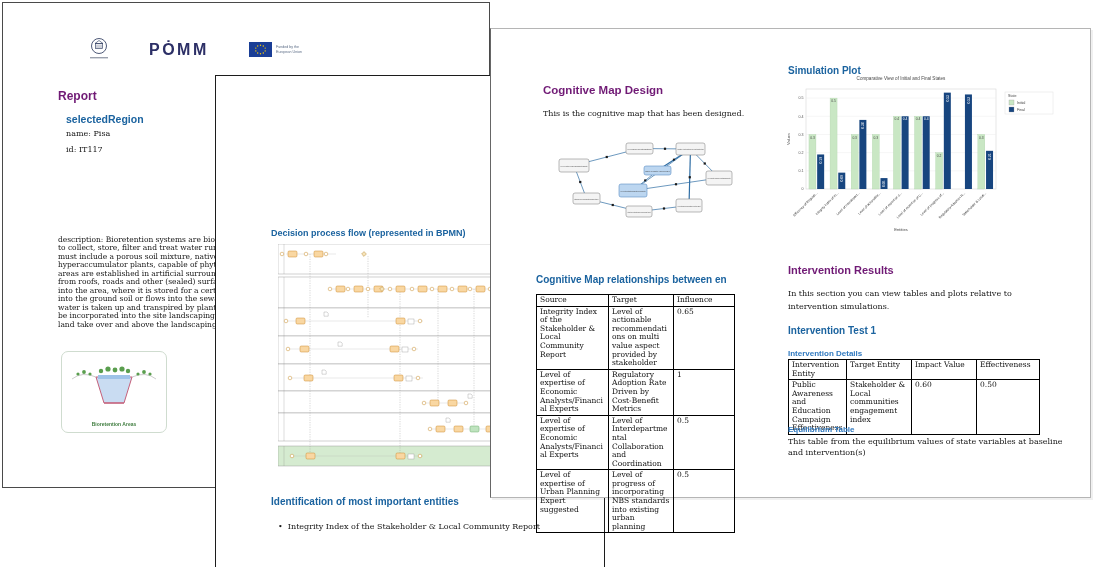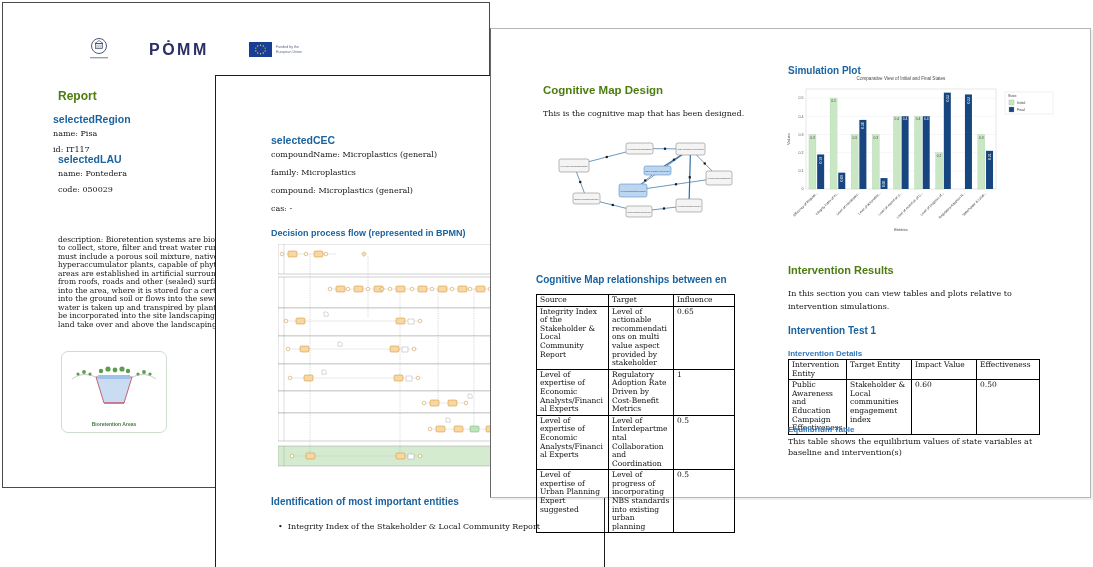--- a/index.html
+++ b/index.html
@@ -3,21 +3,21 @@
 <meta charset="utf-8">
 <style>
   *{margin:0;padding:0;box-sizing:border-box}
   html,body{width:1093px;height:567px;background:#fff;overflow:hidden;position:relative;
     font-family:"DejaVu Serif",serif;}
   .page{position:absolute;background:#fff}
   #page-left{left:2px;top:2px;width:488px;height:486px;border:1px solid #4a4a4a;z-index:1}
   #page-mid{left:215px;top:75px;width:390px;height:520px;border:1px solid #1c1c1c;z-index:2}
   #page-right{left:490px;top:28px;width:601px;height:470px;border:1px solid #b5b5b5;border-left:1px solid #666;z-index:3;box-shadow:2px 2px 0 rgba(0,0,0,0.06)}
   .abs{position:absolute}
-  .h-main{font-family:"Liberation Sans",sans-serif;font-weight:bold;font-size:12px;color:#4d7c0f}
+  .h-main{font-family:"Liberation Sans",sans-serif;font-weight:bold;font-size:12px;color:#701a75}
   .h-sec{font-family:"Liberation Sans",sans-serif;font-weight:bold;font-size:10.5px;color:#1b639f}
   .h-sub{font-family:"Liberation Sans",sans-serif;font-weight:bold;font-size:9px;color:#1b639f}
   .h-mini{font-family:"Liberation Sans",sans-serif;font-weight:bold;font-size:8px;color:#3079bf}
   .body-line{font-size:8px;color:#161616}
   .sec-block .h-sec{margin-bottom:4px}
   .sec-block .body-line{margin-bottom:7px}
   .desc-line{font-size:7.5px;line-height:8.45px;color:#161616;white-space:nowrap}
   .cec-line{font-size:8px;color:#161616;margin-bottom:9px}
   .doc-table{border-collapse:collapse;font-size:7.5px;color:#111;table-layout:fixed}
   .doc-table th,.doc-table td{border:1px solid #000;vertical-align:top;text-align:left;
@@ -61,31 +61,26 @@
         <circle cx="6.8" cy="9.9" r="0.7"></circle>
         <circle cx="6.8" cy="7.1" r="0.7"></circle>
       <circle cx="8.7" cy="5" r="0.7"></circle>
     </g>
     <text x="27" y="7" font-family="Liberation Sans, sans-serif" font-size="3.6" fill="#5a6b85">Funded by the</text>
     <text x="27" y="12" font-family="Liberation Sans, sans-serif" font-size="3.6" fill="#5a6b85">European Union</text>
   </svg>
 
   <div class="abs h-main" style="left:55px;top:86px">Report</div>
 
-  <div class="abs sec-block" style="left:50px;top:110px">
+  <div class="abs sec-block" style="left:63px;top:110px">
     <div class="h-sec">selectedRegion</div>
     <div class="body-line">name: Pisa</div>
     <div class="body-line">id: IT117</div>
   </div>
 
-  <div class="abs sec-block" style="left:55px;top:150px">
-    <div class="h-sec">selectedLAU</div>
-    <div class="body-line">name: Pontedera</div>
-    <div class="body-line">code: 050029</div>
-  </div>
 
 
   <div class="abs" style="left:55px;top:233px;width:300px">
       <div class="desc-line">description: Bioretention systems are biorete</div>
       <div class="desc-line">to collect, store, filter and treat water runoff</div>
       <div class="desc-line">must include a porous soil mixture, native ve</div>
       <div class="desc-line">hyperaccumulator plants, capable of phytore</div>
       <div class="desc-line">areas are established in artificial surroundin</div>
       <div class="desc-line">from roofs, roads and other (sealed) surfaces</div>
       <div class="desc-line">into the area, where it is stored for a certain</div>
@@ -115,29 +110,20 @@
           <circle cx="82" cy="17" r="1.6"></circle>
       </g>
       <line x1="36" y1="46" x2="56" y2="46" stroke="#c4607a" stroke-width="1.2"></line>
     </svg>
     <div class="nbs-caption">Bioretention Areas</div>
   </div>
 </div>
 
 <div class="page" id="page-mid">
 
-  <div class="abs" style="left:55px;top:58px">
-    <div class="h-sec" style="margin-bottom:4px">selectedCEC</div>
-    <div>
-        <div class="cec-line">compoundName: Microplastics (general)</div>
-        <div class="cec-line">family: Microplastics</div>
-        <div class="cec-line">compound: Microplastics (general)</div>
-        <div class="cec-line">cas: -</div>
-      </div>
-  </div>
 
   <div class="abs h-sub" style="left:55px;top:152px">Decision process flow (represented in BPMN)</div>
 
   <svg class="abs" id="bpmn-svg" style="left:62px;top:168px" width="228" height="230" viewBox="0 0 228 230">
       <rect x="0" y="0" width="223" height="30" fill="#fff" stroke="#8a8a8a" stroke-width="0.4"></rect>
       <line x1="6" y1="0" x2="6" y2="30" stroke="#8a8a8a" stroke-width="0.3"></line>
       <rect x="0" y="33" width="223" height="31" fill="#fff" stroke="#8a8a8a" stroke-width="0.4"></rect>
       <line x1="6" y1="33" x2="6" y2="64" stroke="#8a8a8a" stroke-width="0.3"></line>
       <rect x="0" y="64" width="223" height="28" fill="#fff" stroke="#8a8a8a" stroke-width="0.4"></rect>
       <line x1="6" y1="64" x2="6" y2="92" stroke="#8a8a8a" stroke-width="0.3"></line>
@@ -414,14 +400,14 @@
           <td>Public Awareness and Education Campaign Effectiveness</td>
           <td>Stakeholder &amp; Local communities engagement index</td>
           <td>0.60</td>
           <td>0.50</td>
         </tr>
       </tbody>
   </table>
 
   <div class="abs h-mini" style="left:297px;top:396px">Equilibrium Table</div>
 
-  <div class="abs body-line" style="left:297px;top:407px;width:280px;line-height:11px">This table shows the equilibrium values of state variables at baseline and intervention(s)</div>
+  <div class="abs body-line" style="left:297px;top:407px;width:280px;line-height:11px">This table from the equilibrium values of state variables at baseline and intervention(s)</div>
 </div>
 
 </body></html>

